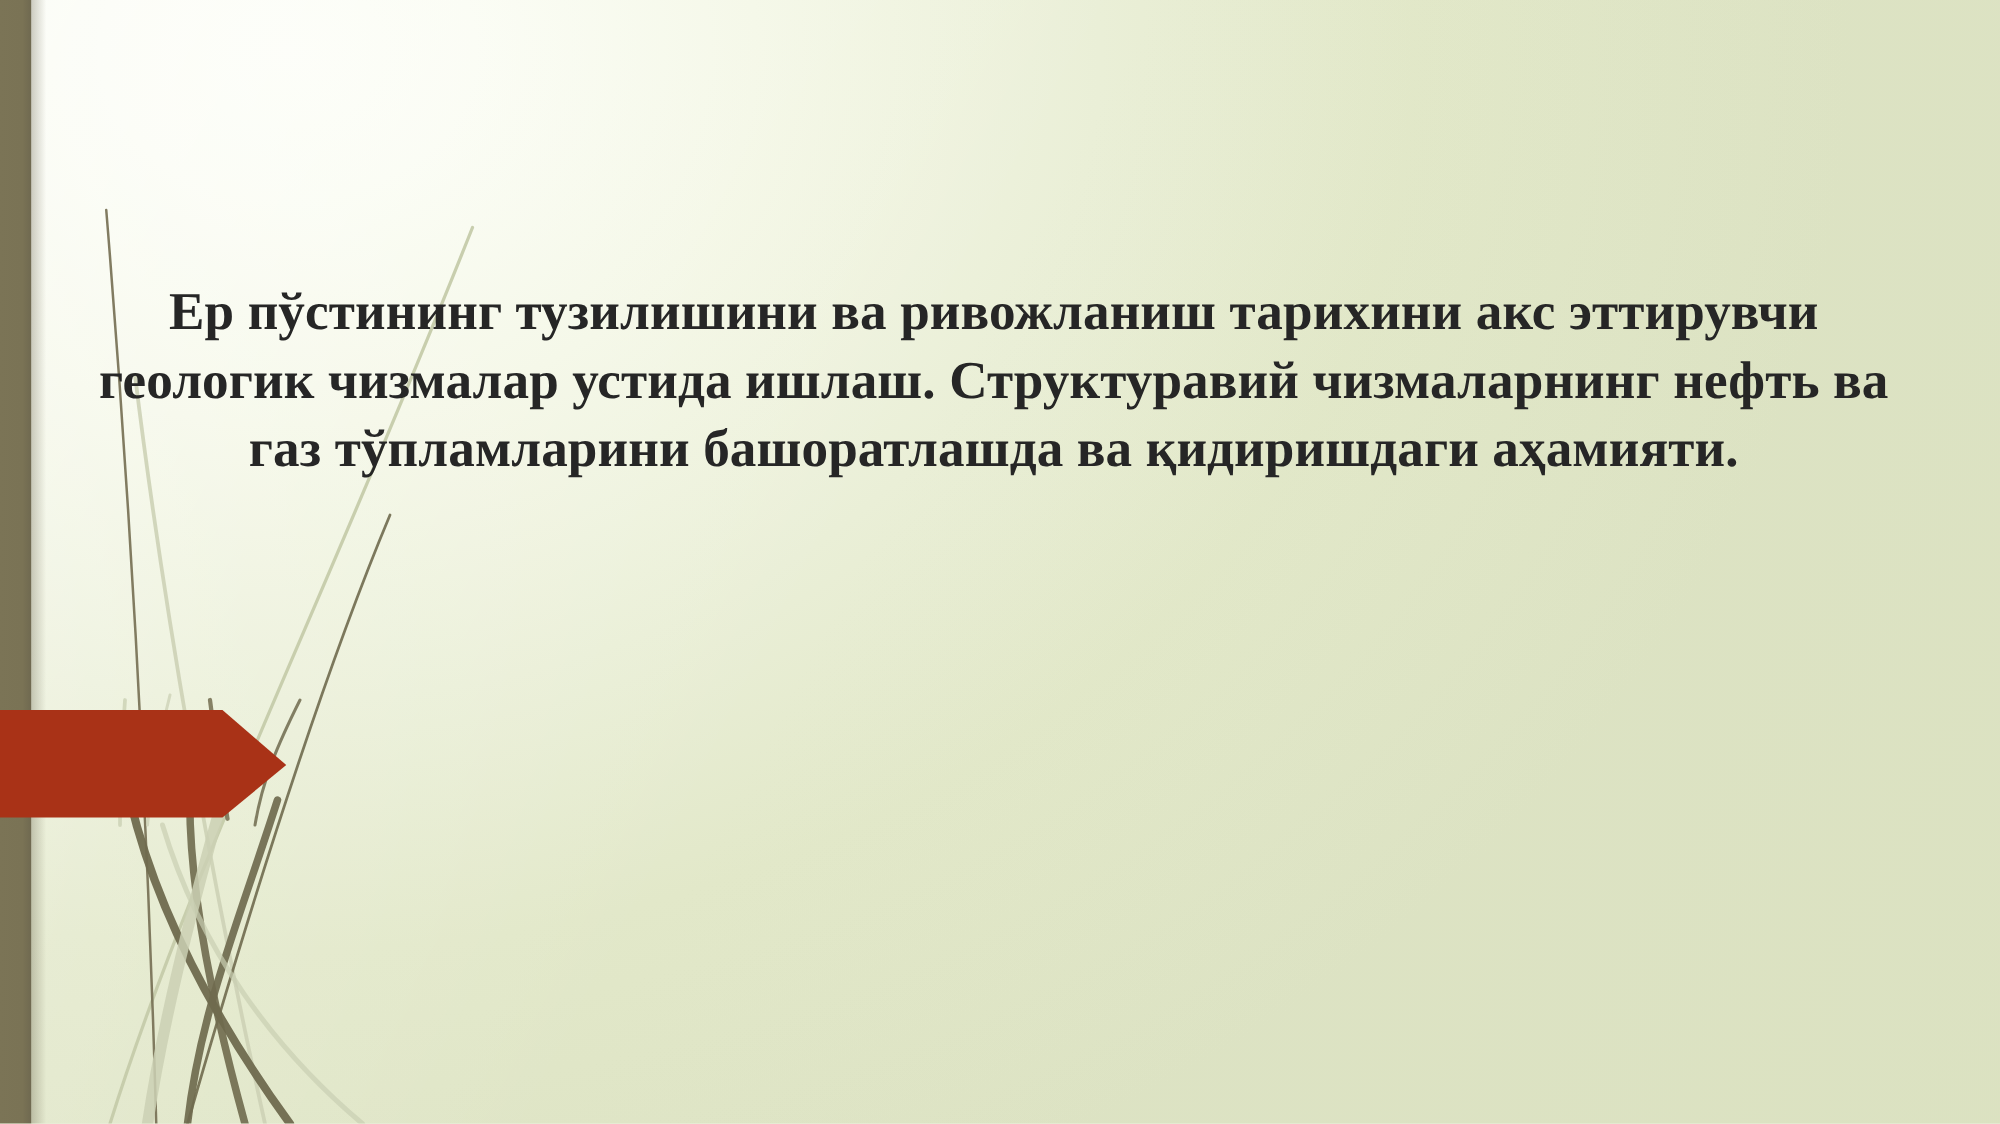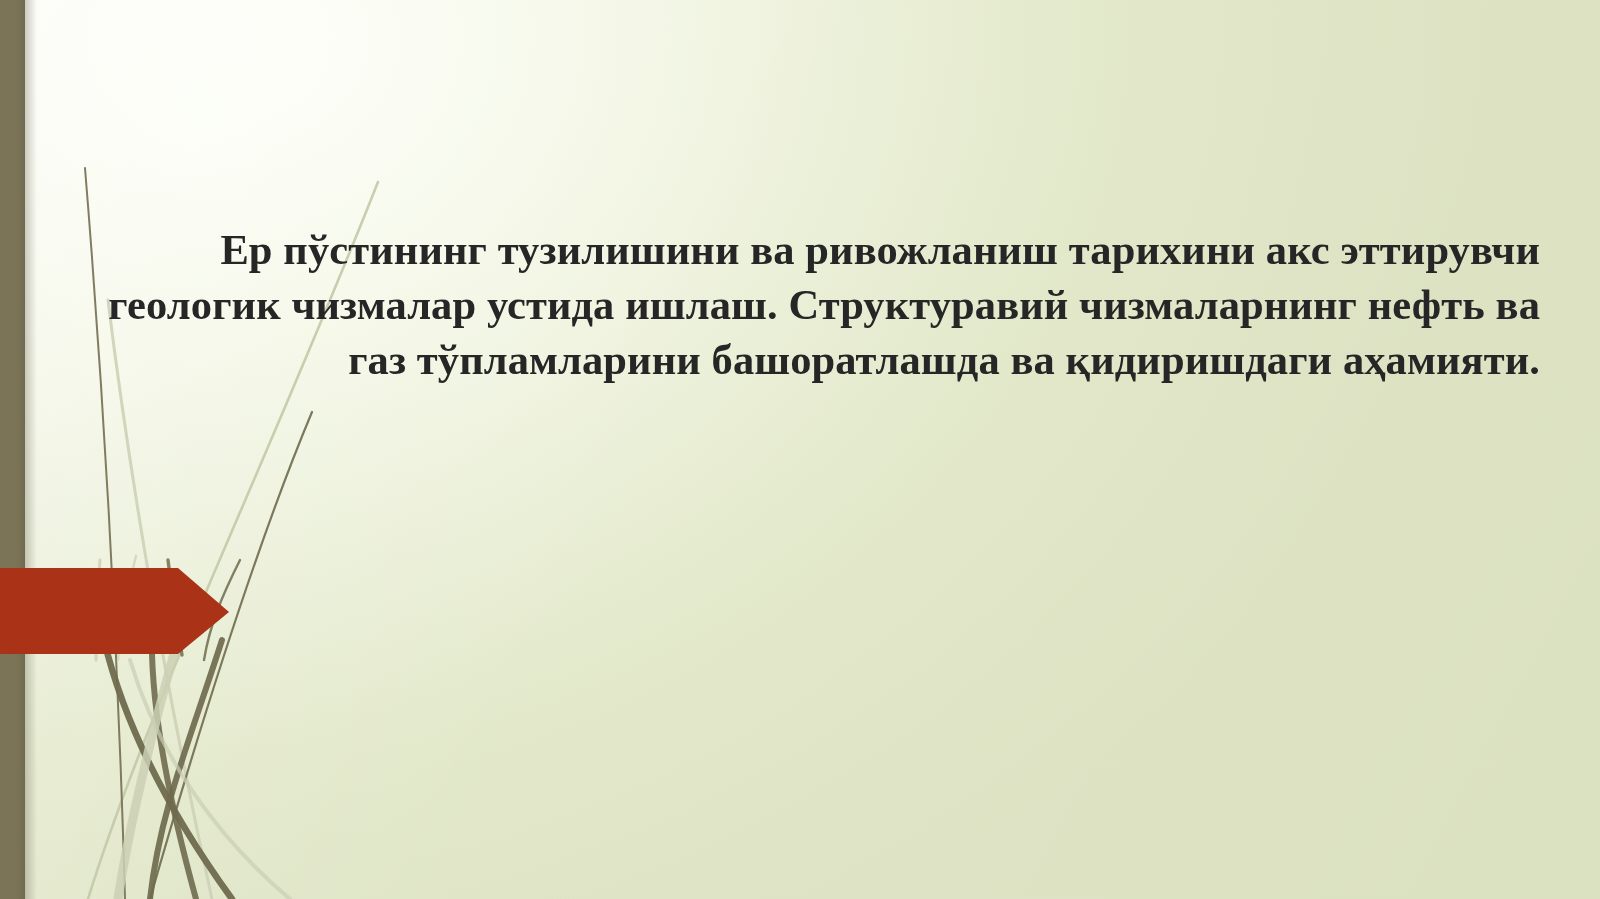--- a/index.html
+++ b/index.html
@@ -86,21 +86,21 @@
     position: absolute;
     left: 50px;
     top: 222px;
     width: 1490px;
     color: #262626;
     font-family: "Liberation Serif", "DejaVu Serif", serif;
     font-weight: bold;
     font-size: 42.5px;
     line-height: 55px;
     letter-spacing: 0.1px;
-    text-align: right;
+    text-align: center;
     white-space: pre-wrap;
   }
 </style>
 </head>
 <body>
 
 <div id="slide">
 
   <div class="bg-base"></div>
   <div class="bg-tint"></div>

